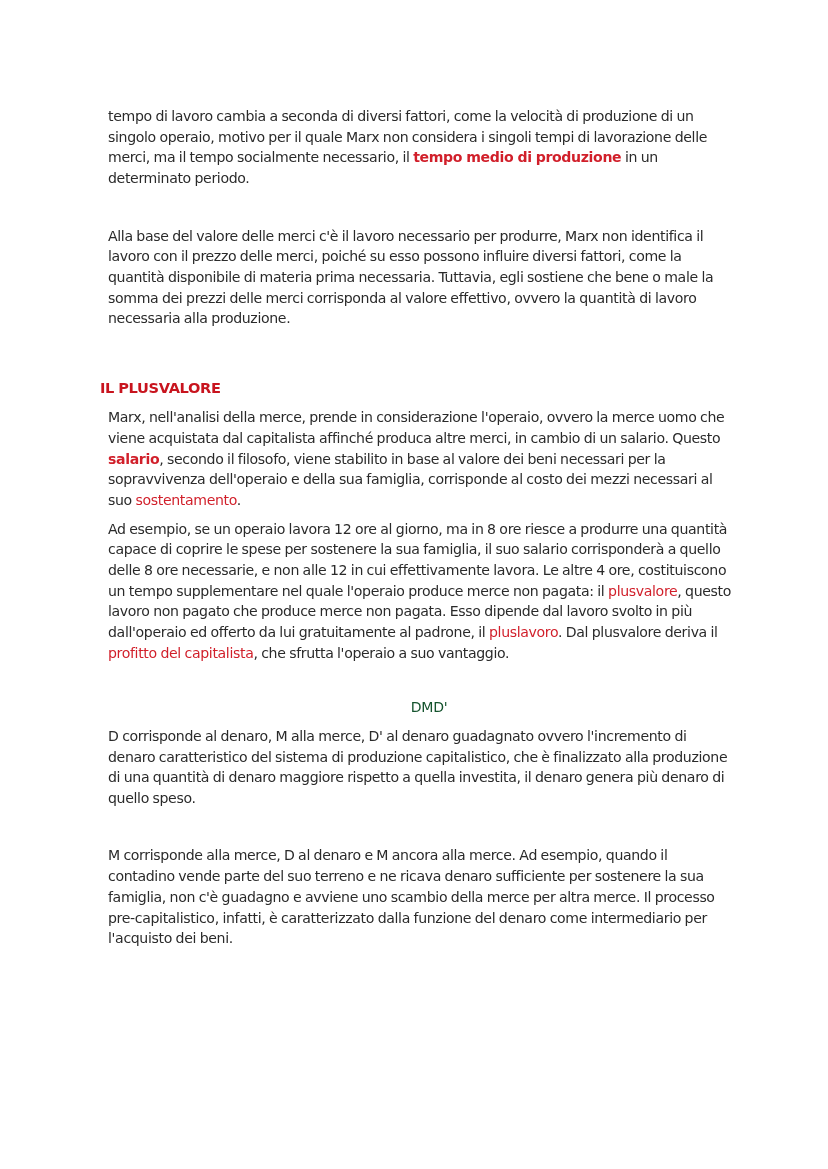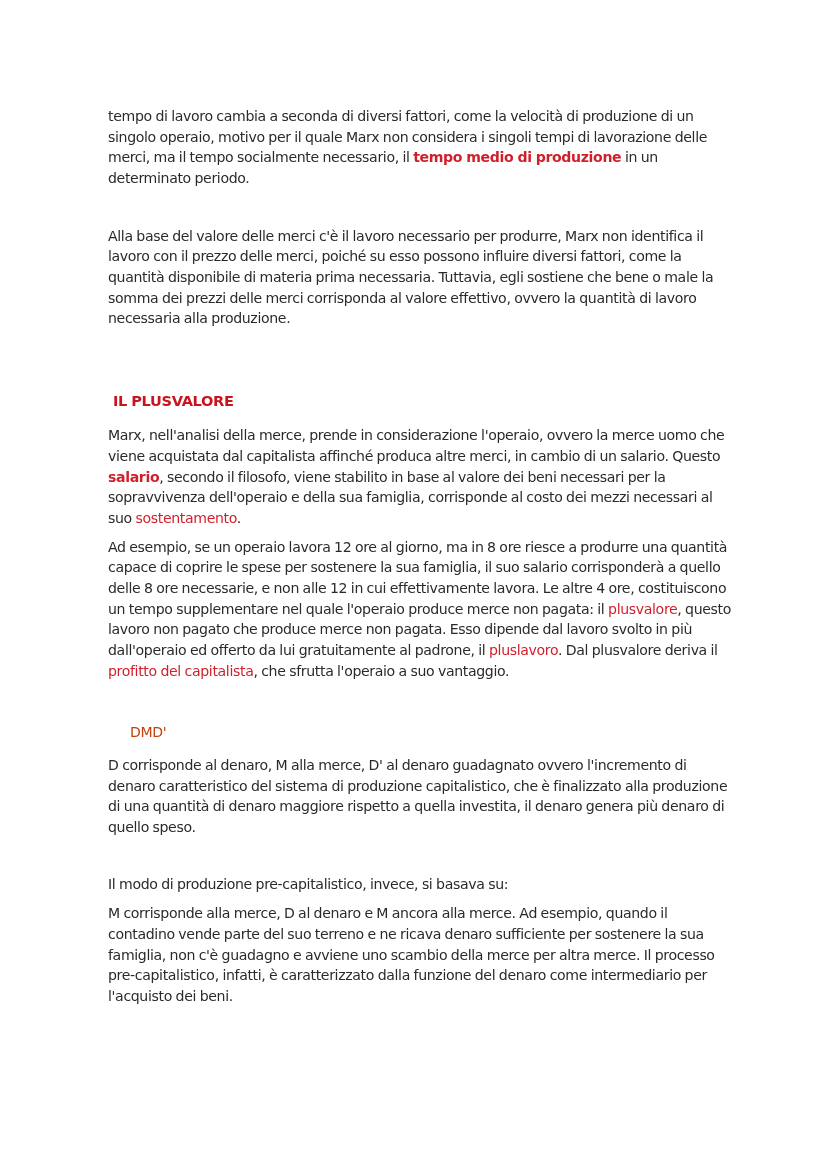--- a/index.html
+++ b/index.html
@@ -26,26 +26,26 @@
       word-spacing: -0.5px;
     }
     .para { margin: 8px; }
     .gap { height: 20.7px; }
     .red { color: #d11f2a; }
     .bold { font-weight: bold; }
     .heading {
       color: #c8141e;
       font-weight: bold;
       font-size: 14.6px;
-      margin: 13px;
+      margin: 0;
     }
     .formula {
-      text-align: left;
-      color: #c2410c;
-      margin: 12px;
+      text-align: center;
+      color: #14532d;
+      margin: 5px;
       padding-left: 18px;
     }
   </style>
 </head>
 <body>
 
 <div class="page">
 
   <p class="para"><span>tempo di lavoro cambia a seconda di diversi fattori, come la velocità di produzione di un singolo operaio, motivo per il quale Marx non considera i singoli tempi di lavorazione delle merci, ma il tempo socialmente necessario, il </span><span class="red bold">tempo medio di produzione</span><span> in un determinato periodo.</span></p>
 
@@ -65,16 +65,15 @@
 
   <p class="para"><span>Ad esempio, se un operaio lavora 12 ore al giorno, ma in 8 ore riesce a produrre una quantità capace di coprire le spese per sostenere la sua famiglia, il suo salario corrisponderà a quello delle 8 ore necessarie, e non alle 12 in cui effettivamente lavora. Le altre 4 ore, costituiscono un tempo supplementare nel quale l'operaio produce merce non pagata: il </span><span class="red">plusvalore</span><span>, questo lavoro non pagato che produce merce non pagata. Esso dipende dal lavoro svolto in più dall'operaio ed offerto da lui gratuitamente al padrone, il </span><span class="red">pluslavoro</span><span>. Dal plusvalore deriva il </span><span class="red">profitto del capitalista</span><span>, che sfrutta l'operaio a suo vantaggio.</span></p>
 
   <div class="gap"></div>
 
   <p class="formula">DMD'</p>
   <p class="para">D corrisponde al denaro, M alla merce, D' al denaro guadagnato ovvero l'incremento di denaro caratteristico del sistema di produzione capitalistico, che è finalizzato alla produzione di una quantità di denaro maggiore rispetto a quella investita, il denaro genera più denaro di quello speso.</p>
 
   <div class="gap"></div>
 
-  <p class="para">Il modo di produzione pre-capitalistico, invece, si basava su:</p>
   <p class="para">M corrisponde alla merce, D al denaro e M ancora alla merce. Ad esempio, quando il contadino vende parte del suo terreno e ne ricava denaro sufficiente per sostenere la sua famiglia, non c'è guadagno e avviene uno scambio della merce per altra merce. Il processo pre-capitalistico, infatti, è caratterizzato dalla funzione del denaro come intermediario per l'acquisto dei beni.</p>
 
 </div>
 
 </body></html>

